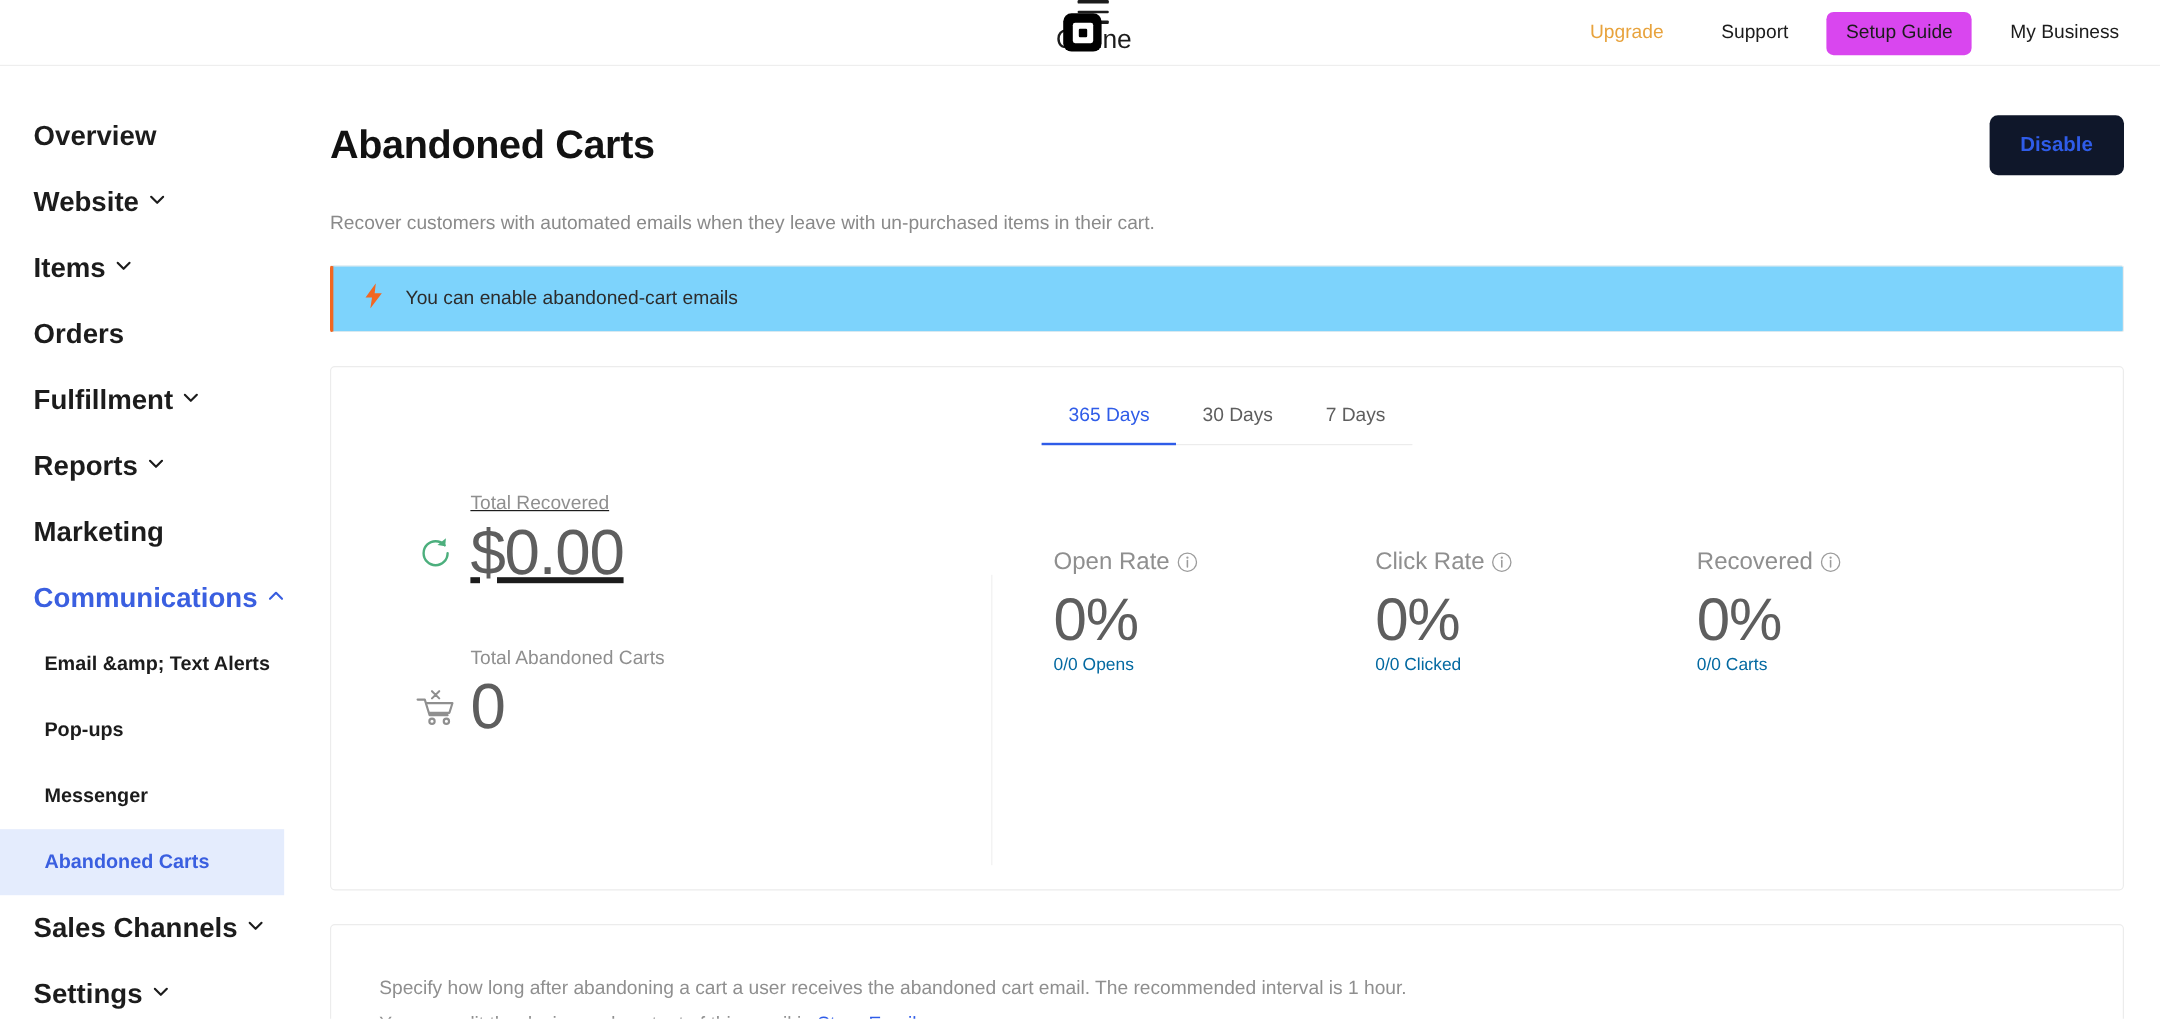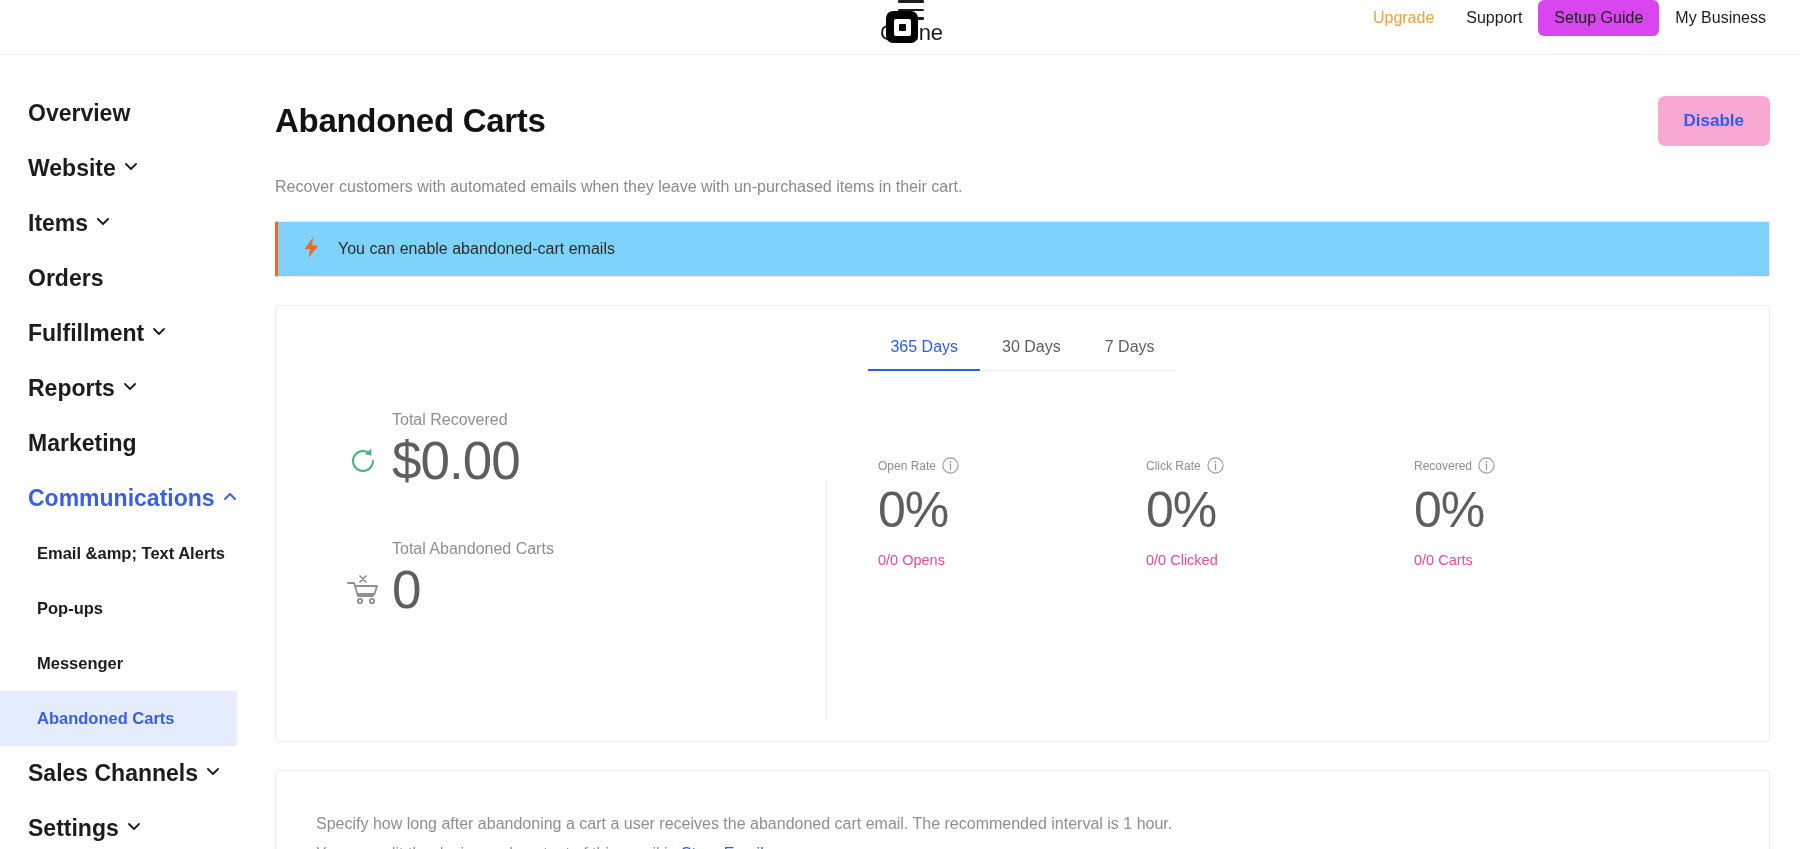--- a/index.html
+++ b/index.html
@@ -70,22 +70,22 @@
     background: #000000;
     border-radius: 1px;
   }
 
   #topnav {
     position: absolute;
     right: 18px;
     top: 0;
     height: 55px;
     display: flex;
-    align-items: flex-start;
-    gap: 0px;
+    align-items: center;
+    gap: 16px;
   }
   .topnav-item {
     font-size: 16px;
     color: #1c1c1c;
     padding: 9px 16px;
     border-radius: 6px;
     cursor: pointer;
     white-space: nowrap;
   }
   .topnav-item.upgrade { color: #e8a33d; }
@@ -147,21 +147,21 @@
     justify-content: space-between;
     padding: 40px 30px 0 38px;
   }
   #page-title {
     font-size: 33px;
     font-weight: 700;
     color: #121212;
     letter-spacing: -0.3px;
   }
   #disable-btn {
-    background: #f9a8d4;
+    background: #0f172a;
     color: #2f5ce8;
     font-size: 17px;
     font-weight: 600;
     padding: 15px 26px;
     border: none;
     border-radius: 7px;
     cursor: pointer;
     font-family: "Liberation Sans", sans-serif;
   }
 
@@ -254,48 +254,47 @@
     align-items: center;
     margin-left: 36px;
   }
   .stat-value {
     font-size: 53px;
     color: #5e5e5e;
     font-weight: 400;
     letter-spacing: -1px;
     line-height: 1.15;
   }
-  #recovered-block { margin-top: 20px; }
+  #recovered-block { margin-top: 20px; text-decoration: underline; }
   #carts-block { margin-top: 48px; }
 
   #right-stats {
     flex: 1;
     display: flex;
     padding-left: 52px;
     padding-top: 66px;
   }
   .metric { width: 268px; }
   .metric-head {
     display: flex;
     align-items: center;
     gap: 6px;
-    font-size: 12px;
+    font-size: 20px;
     color: #8f8f8f;
   }
   .metric-value {
     font-size: 50px;
     color: #5e5e5e;
     margin-top: 8px;
     letter-spacing: -1px;
     line-height: 1.15;
   }
   .metric-sub {
     font-size: 14.5px;
-    color: #ec4899;
-    margin-top: 12px;
+    color: #0369a1;
   }
   .info-icon {
     width: 17px; height: 17px;
     display: inline-block;
   }
 
   #bottom-card {
     margin: 28px 30px 0 38px;
     border: 1px solid #ececec;
     border-radius: 4px;

